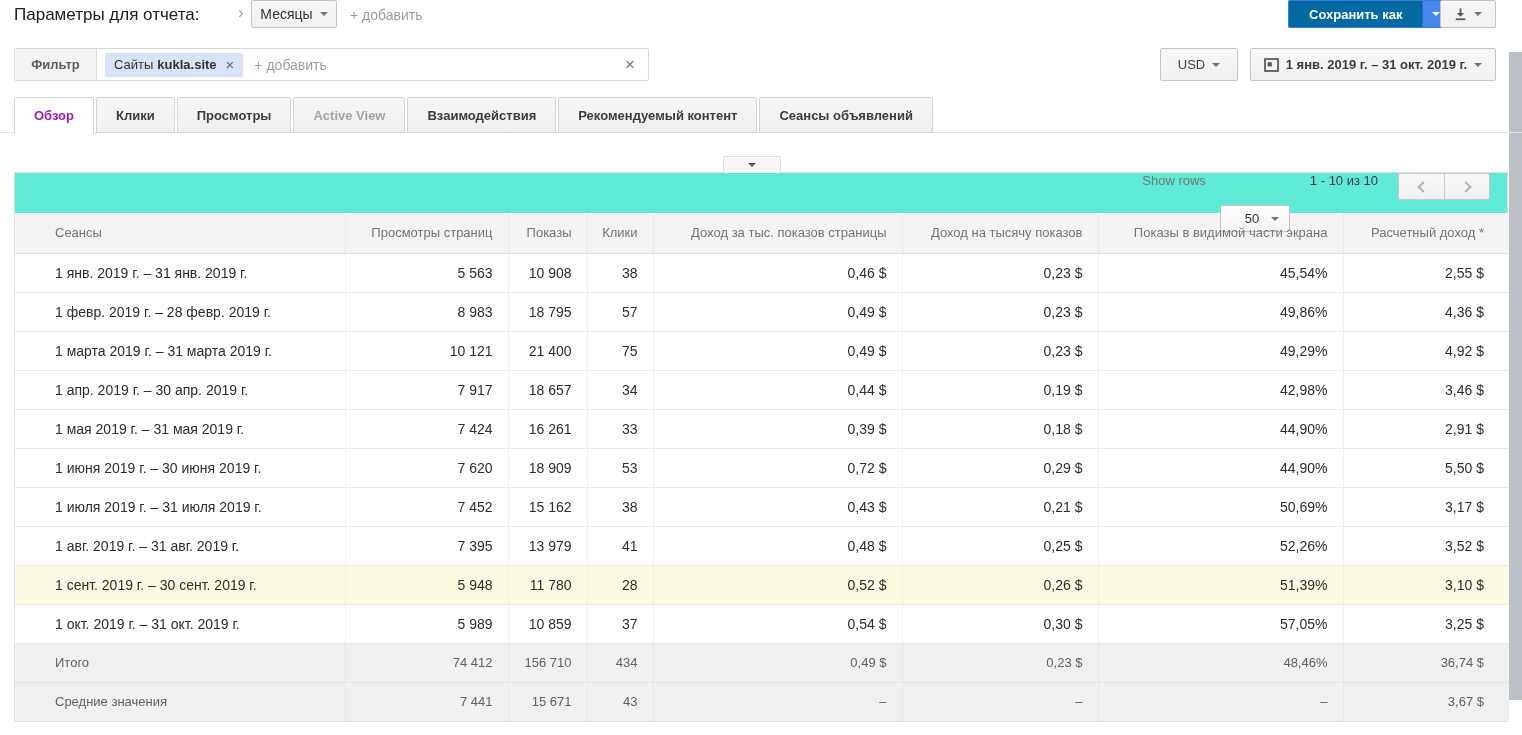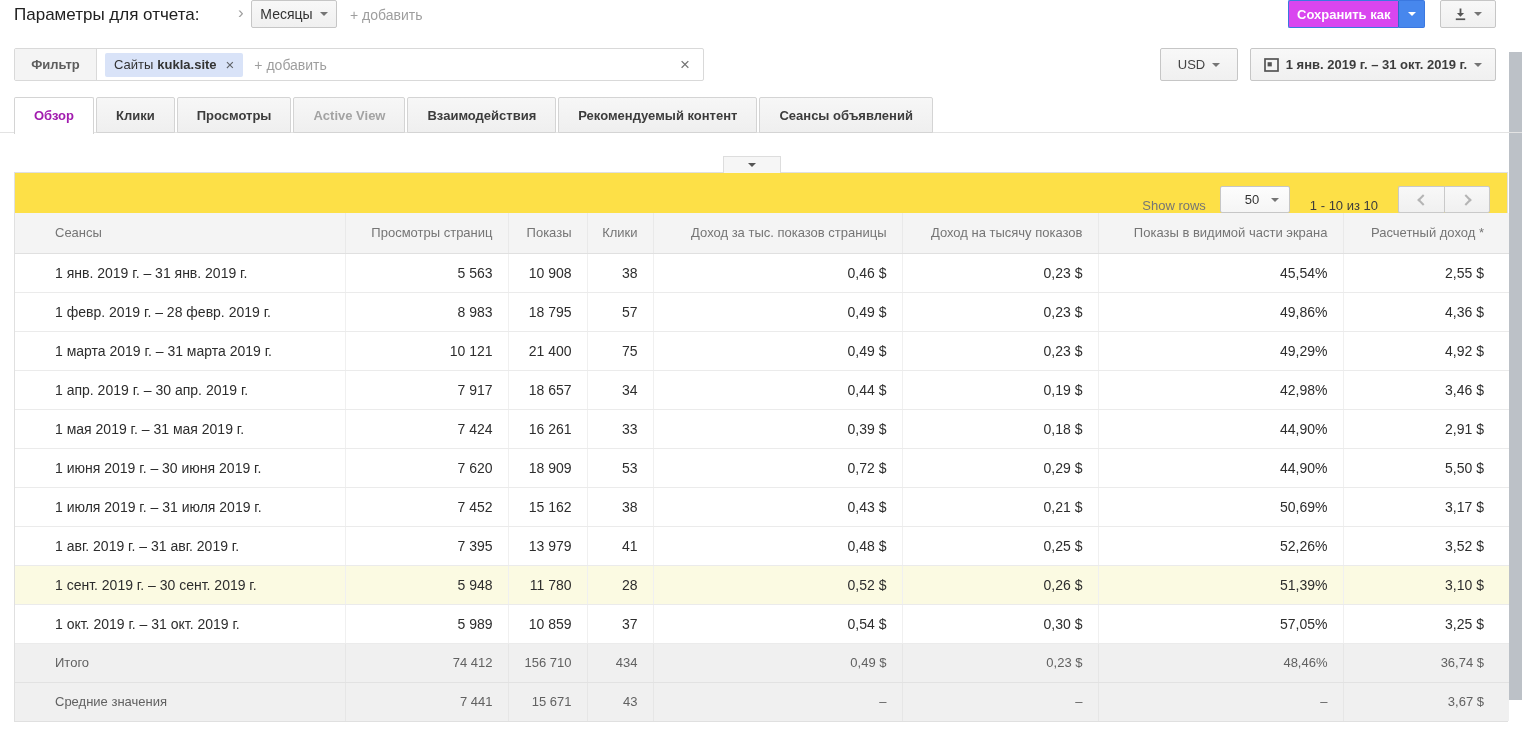--- a/index.html
+++ b/index.html
@@ -13,30 +13,30 @@
     font-family:"Liberation Sans", sans-serif;}
   .caret{ width:0; height:0; border-left:4px solid transparent; border-right:4px solid transparent;
     border-top:4px solid #757575; display:inline-block; }
 
   
   .page-title{ position:absolute; left:14px; top:5px; font-size:17px; color:#212121; }
   .crumb-chev{ position:absolute; left:238px; top:3px; font-size:17px; color:#9e9e9e; }
   .dim-btn{ position:absolute; left:251px; top:0; width:86px; font-size:14px; color:#333; }
   .add-dimension{ position:absolute; left:350px; top:7px; font-size:14px; color:#9e9e9e; cursor:pointer; }
   .save-split{ position:absolute; left:1288px; top:0; height:28px; display:flex; }
-  .save-main{ background:#d946ef; color:#fff; font-weight:bold; font-size:13px;
+  .save-main{ background:#0369a1; color:#fff; font-weight:bold; font-size:13px;
     border:1px solid #3b78e0; border-right:none; border-radius:2px 0 0 2px;
-    padding:0 8px; display:flex; align-items:center; cursor:pointer; }
+    padding:0 20px; display:flex; align-items:center; cursor:pointer; }
   .save-caret{ width:27px; background:#4787ed; border:1px solid #3b78e0; border-left:1px solid #3069c9;
     border-radius:0 2px 2px 0; display:flex; align-items:center; justify-content:center; cursor:pointer; }
   .save-caret .caret{ border-top-color:#fff; }
   .download-btn{ position:absolute; left:1440px; top:0; width:56px; }
 
   
-  .filter-box{ position:absolute; left:14px; top:48px; width:690px; height:33px;
+  .filter-box{ position:absolute; left:14px; top:48px; width:635px; height:33px;
     border:1px solid #d9d9d9; border-radius:2px; background:#fff; display:flex; align-items:center; }
   .filter-label{ width:82px; align-self:stretch; background:#f4f4f4; border-right:1px solid #d9d9d9;
     display:flex; align-items:center; justify-content:center; font-size:13px; font-weight:bold; color:#5c5c5c; }
   .chip{ margin-left:8px; height:24px; background:#d9e3f8; border-radius:2px; display:flex;
     align-items:center; padding:0 9px; font-size:13px; color:#333; cursor:default; }
   .chip b{ margin-left:4px; }
   .chip-x{ color:#5f6368; font-size:15px; margin-left:9px; cursor:pointer; line-height:1; }
   .filter-placeholder{ margin-left:11px; color:#9e9e9e; font-size:14px; }
   .filter-clear{ margin-left:auto; margin-right:13px; color:#757575; font-size:17px; cursor:pointer; line-height:1; }
   .usd-btn{ position:absolute; left:1160px; top:48px; width:78px; height:33px; font-size:13px; }
@@ -52,21 +52,21 @@
   .tabs-line{ position:absolute; left:0; right:0; top:132px; height:1px; background:#e3e3e3; z-index:1; }
 
   
   .collapse-tab{ position:absolute; left:723px; top:156px; width:58px; height:17px;
     background:#f6f6f6; border:1px solid #ddd; border-bottom:none; display:flex;
     align-items:center; justify-content:center; z-index:2; cursor:pointer; }
   .collapse-tab .caret{ border-top-color:#555; }
 
   
   .panel{ position:absolute; left:14px; top:172px; width:1494px; border:1px solid #e0e0e0; background:#fff; }
-  .controls{ height:40px; background:#fde047; display:flex; align-items:flex-end;
+  .controls{ height:40px; background:#5eead4; display:flex; align-items:flex-start;
     justify-content:flex-end; padding-right:17px; font-size:13px; }
   .show-rows-label{ color:#757575; margin-right:14px; }
   .page-size-btn{ width:70px; height:27px; background:linear-gradient(#fdfdfd,#f5f5f5);
     border:1px solid #c6c6c6; border-radius:2px; display:flex; align-items:center;
     justify-content:space-between; padding:0 10px 0 24px; font-size:13px; color:#333; cursor:pointer;margin-top:32px; }
   .range-label{ color:#3c3c3c; margin:0 20px; }
   .pager{ display:flex; }
   .pager-btn{ width:46px; height:27px; background:linear-gradient(#f8f8f8,#f0f0f0);
     border:1px solid #c9c9c9; display:flex; align-items:center; justify-content:center; cursor:default; }
   .pager-btn.prev{ border-radius:2px 0 0 2px; border-right:none; }

